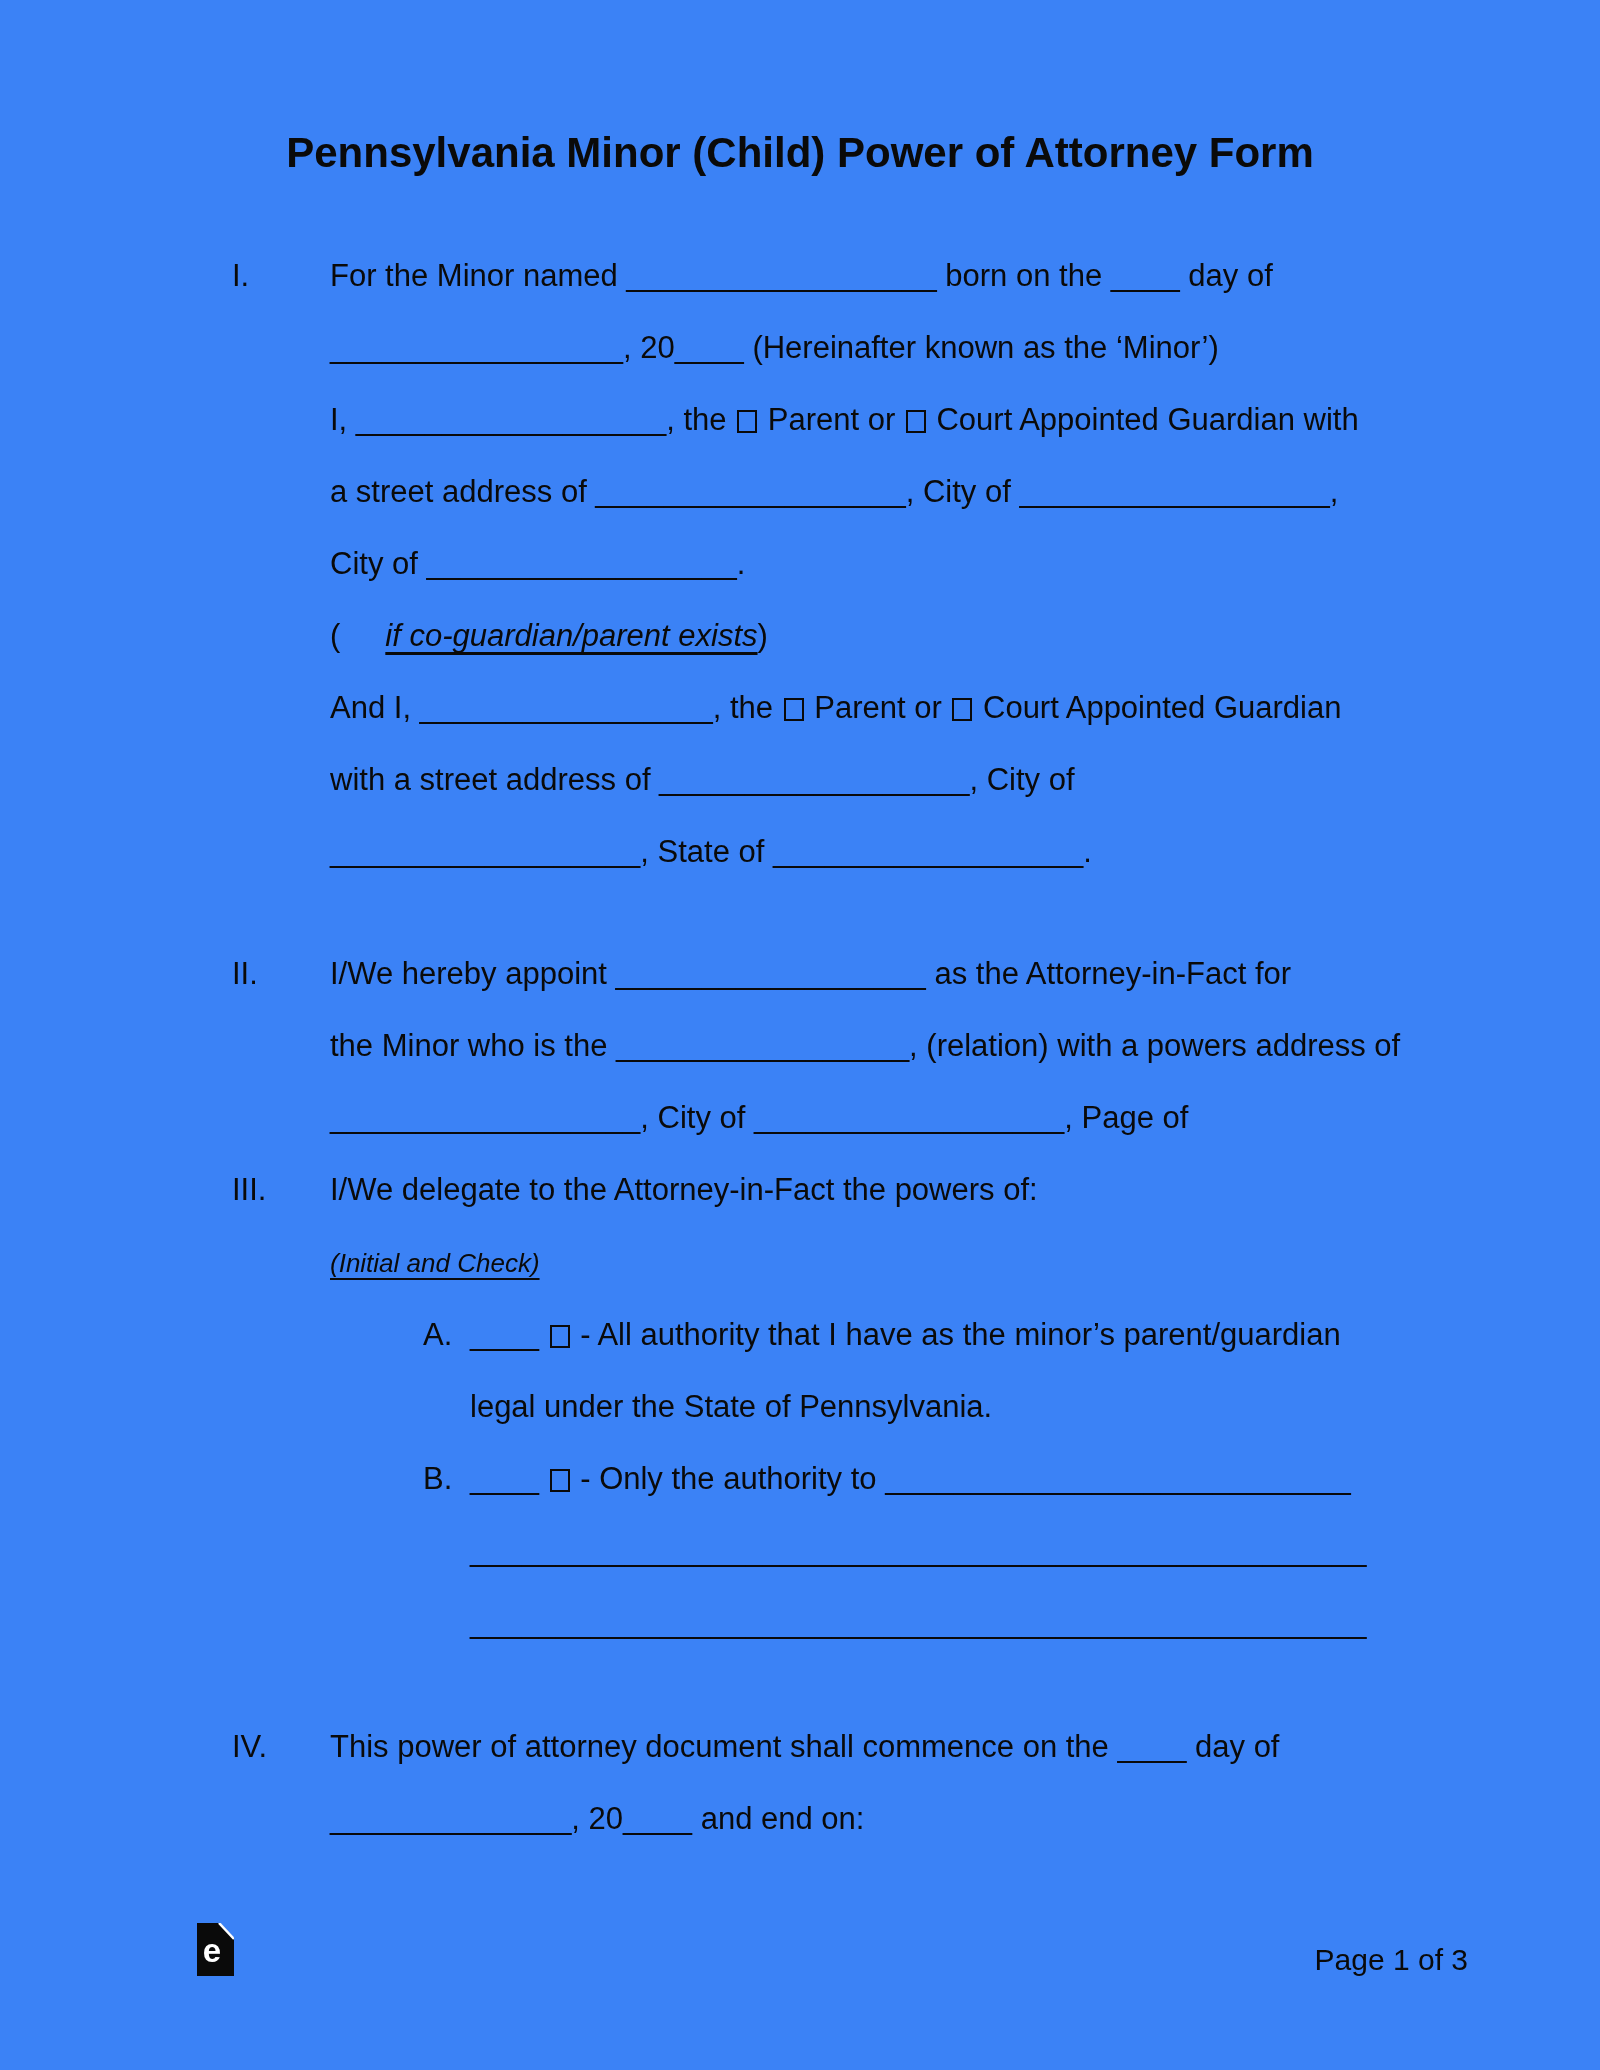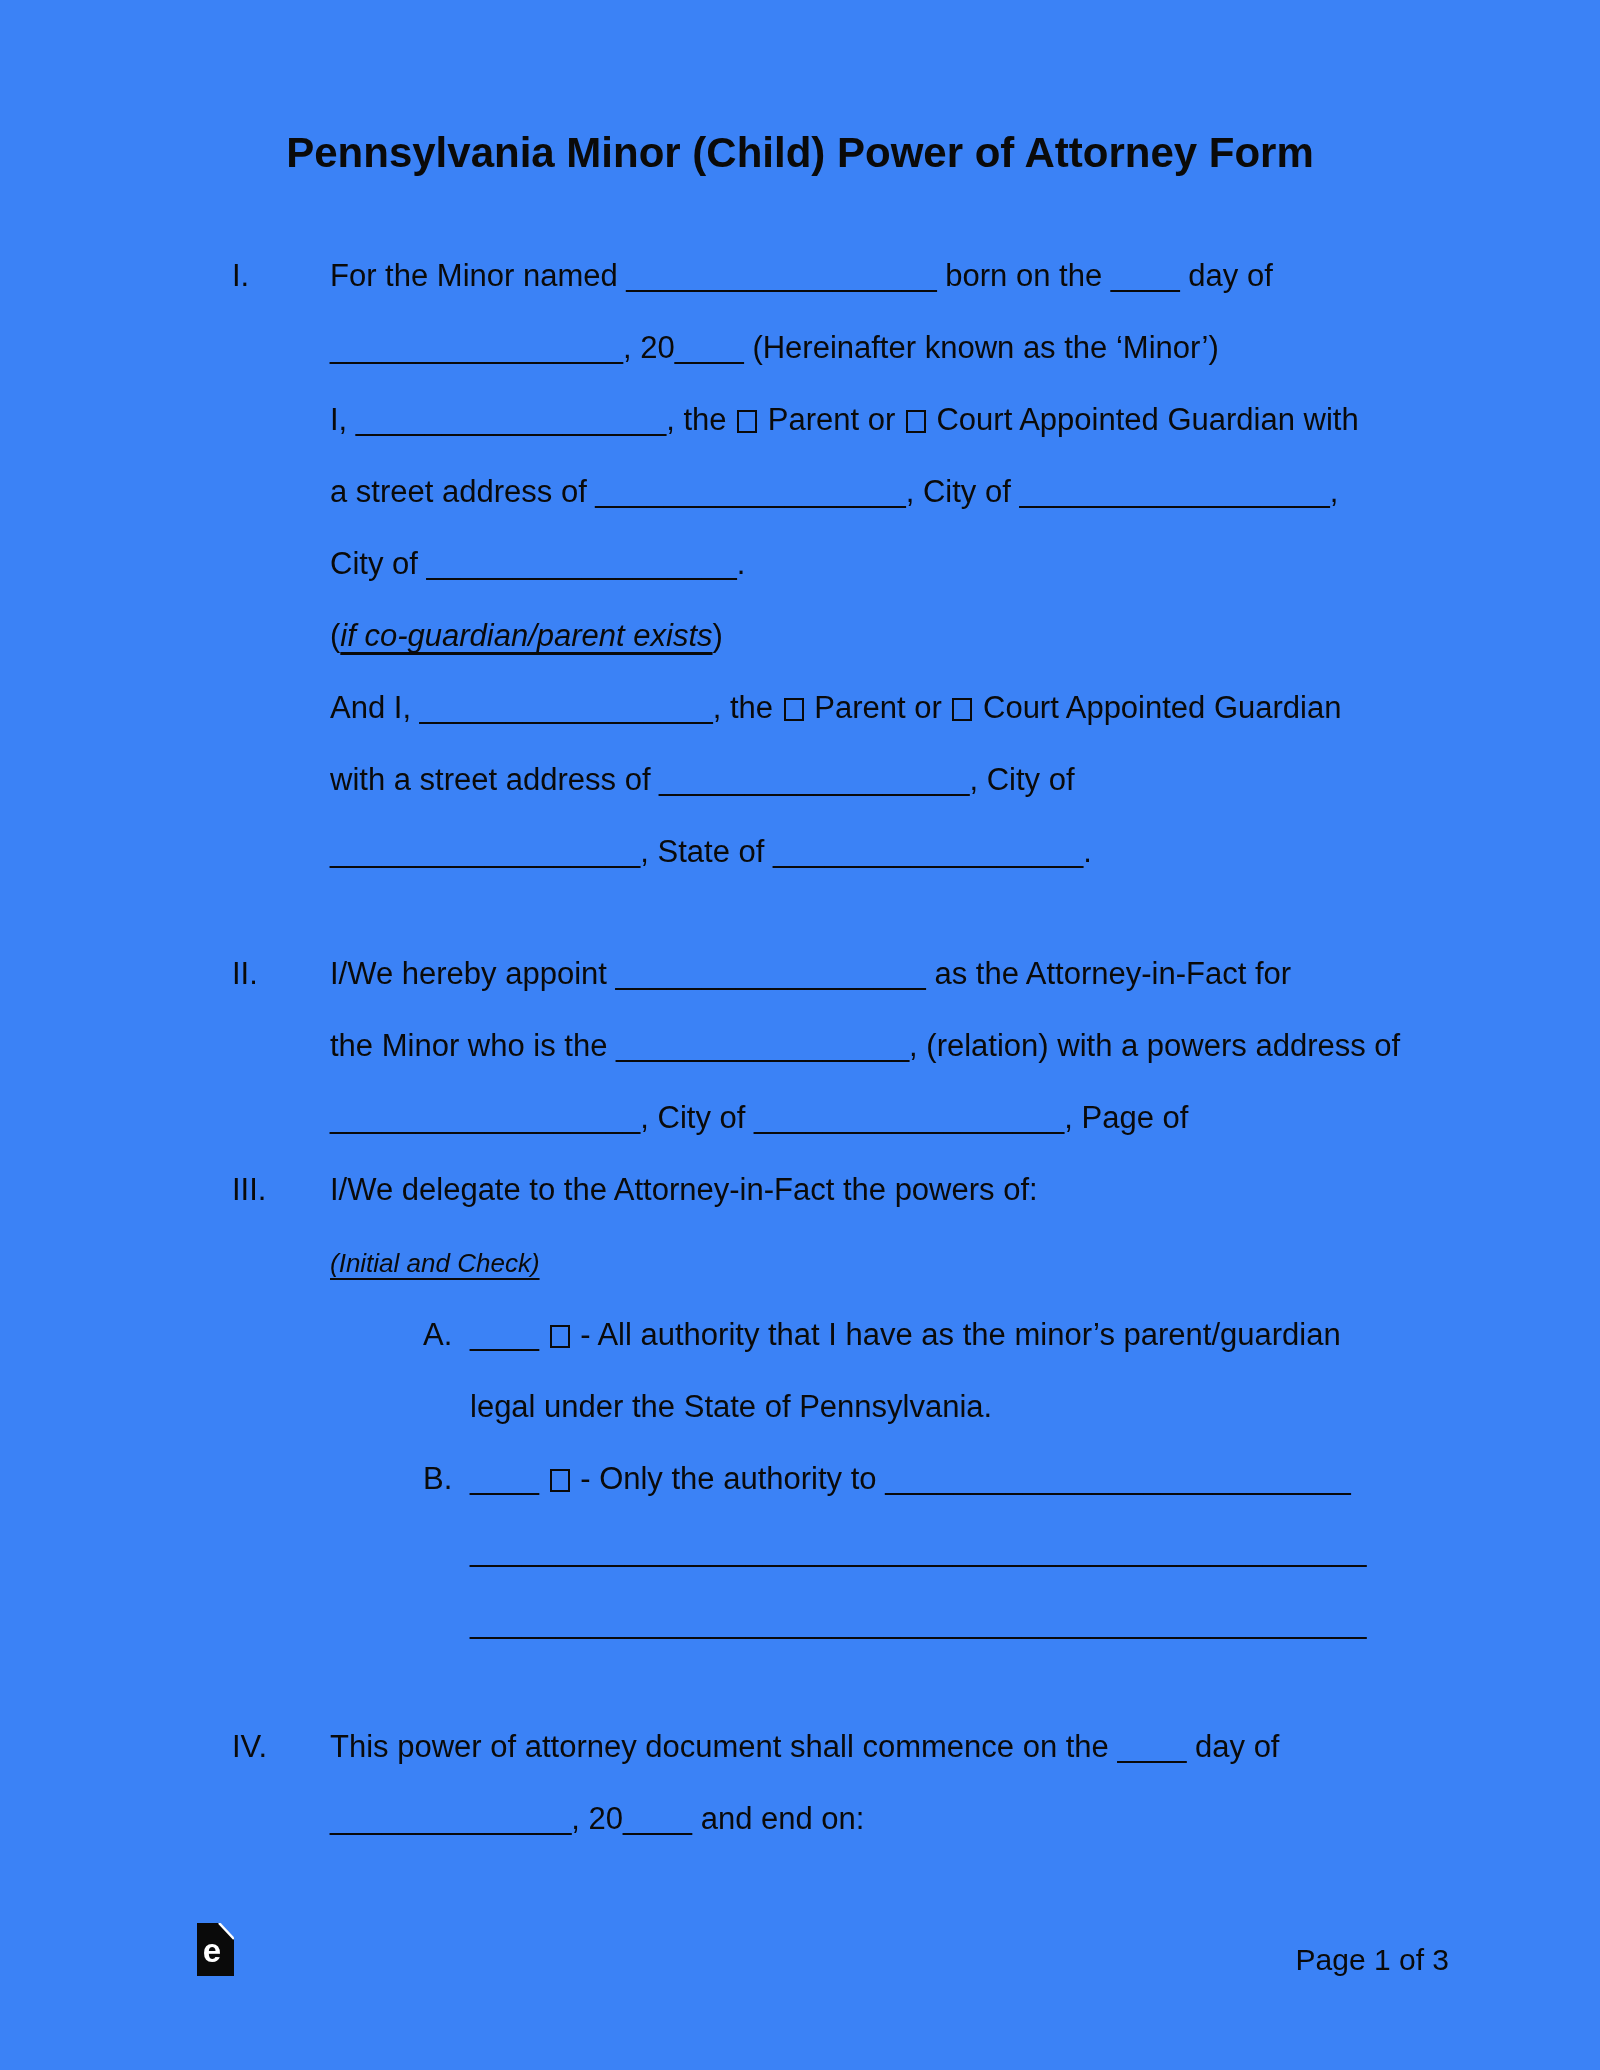--- a/index.html
+++ b/index.html
@@ -36,20 +36,21 @@
   .content { flex: 1 1 auto; min-width: 0; }
   .line {
     margin: 0;
     line-height: 72px;
     white-space: nowrap;
   }
   .iu {
     font-style: italic;
     text-decoration: underline;
     text-underline-offset: 6px;
+    margin-left: 45px;
   }
   .initial-check {
     font-size: 26px;
     font-style: italic;
     text-decoration: underline;
     text-underline-offset: 6px;
   }
   .subitem { display: flex; margin-left: 93px; }
   .submarker {
     width: 47px;
@@ -78,21 +79,21 @@
     top: 8px;
     width: 30px;
     text-align: center;
     color: #ffffff;
     font-weight: bold;
     font-size: 33px;
     line-height: 40px;
   }
   .page-num {
     position: absolute;
-    right: 151px;
+    right: 132px;
     top: 1940px;
     font-size: 30px;
     line-height: 40px;
   }
 </style>
 </head>
 <body>
 
 <div class="page">
 

